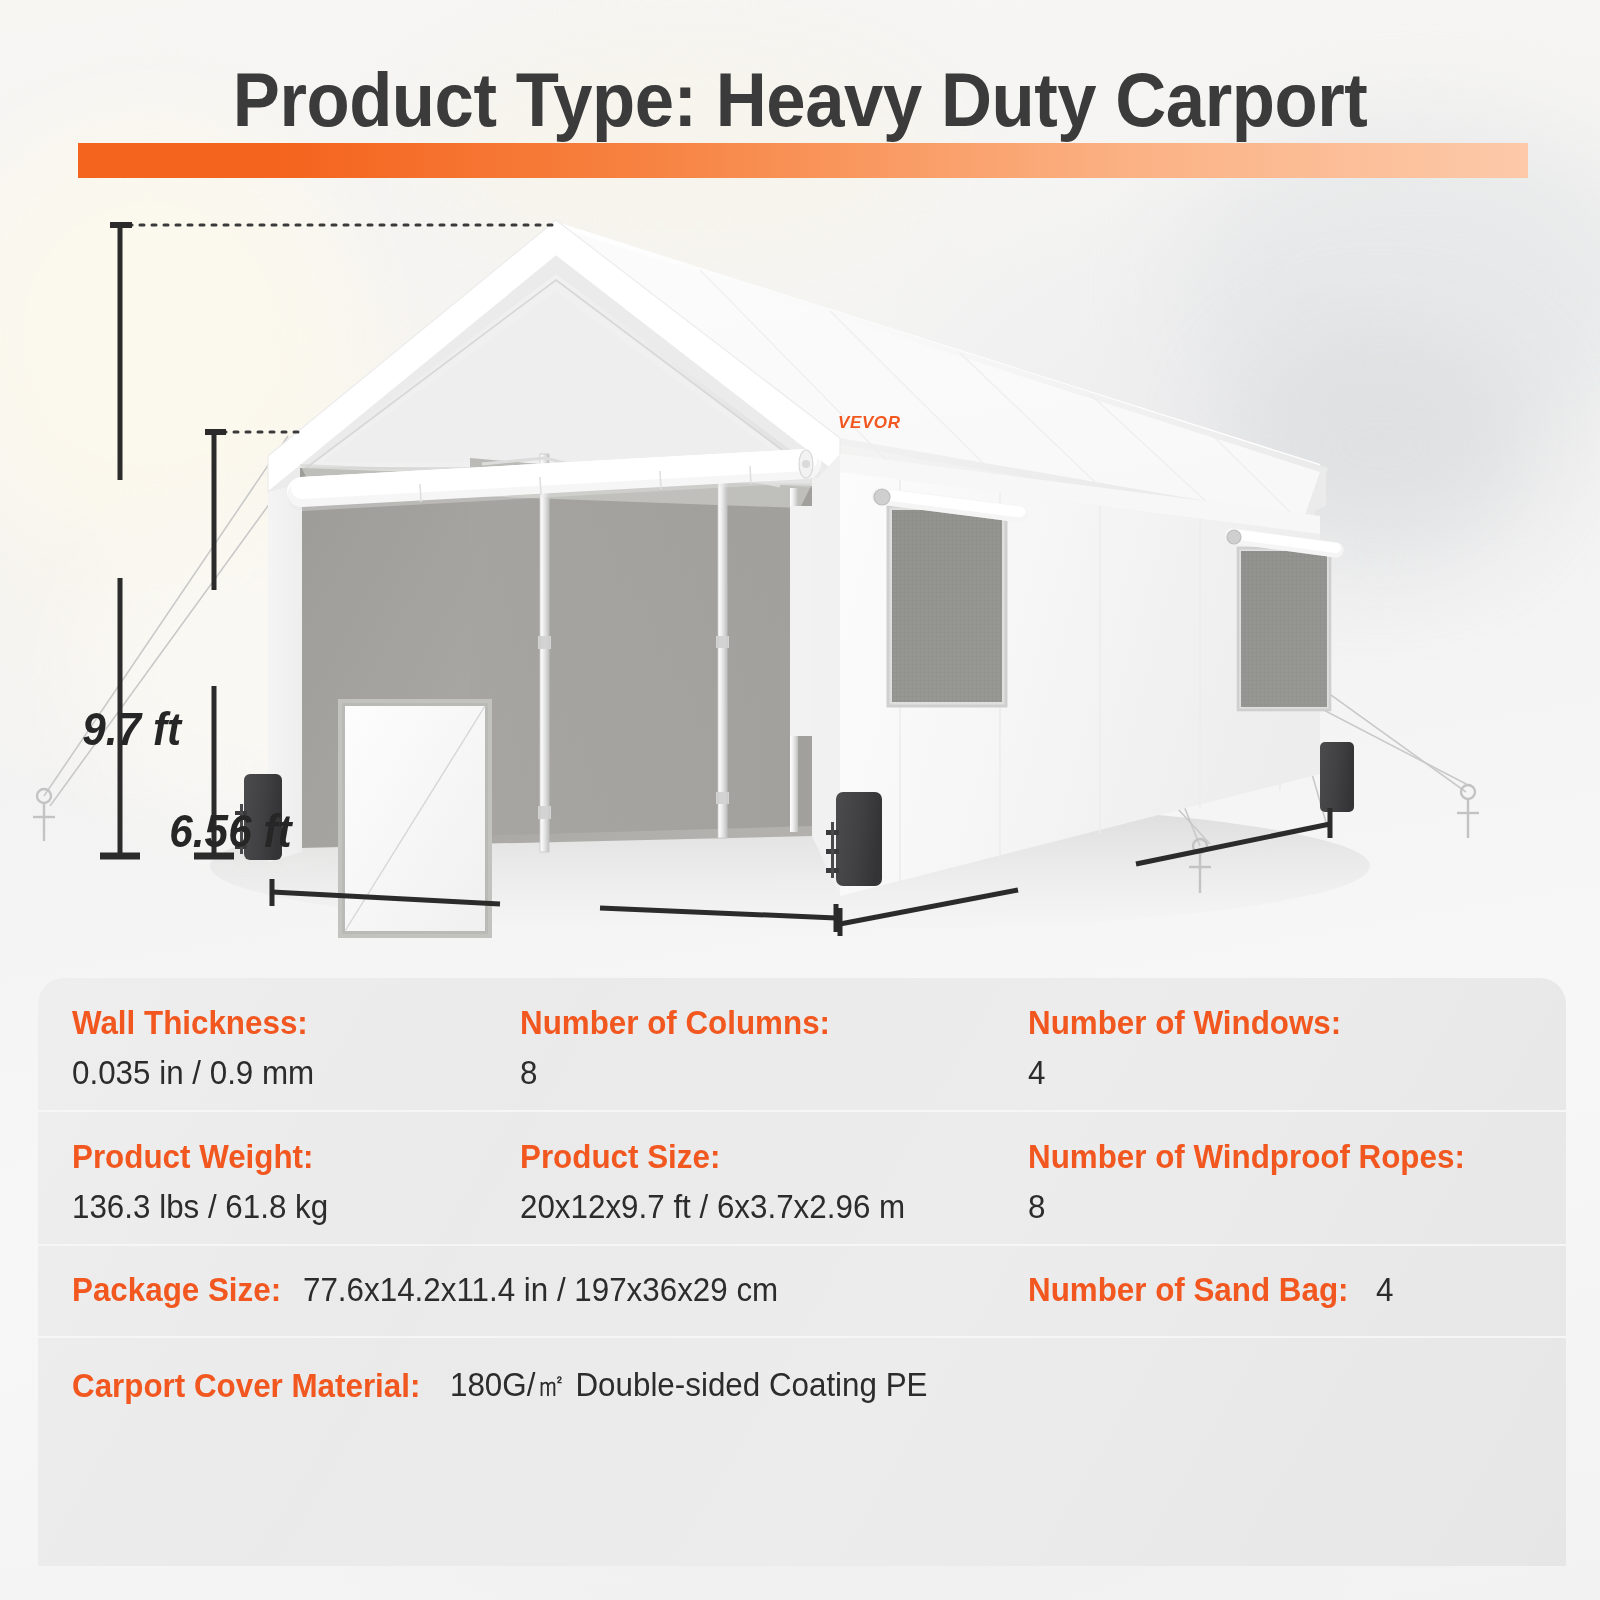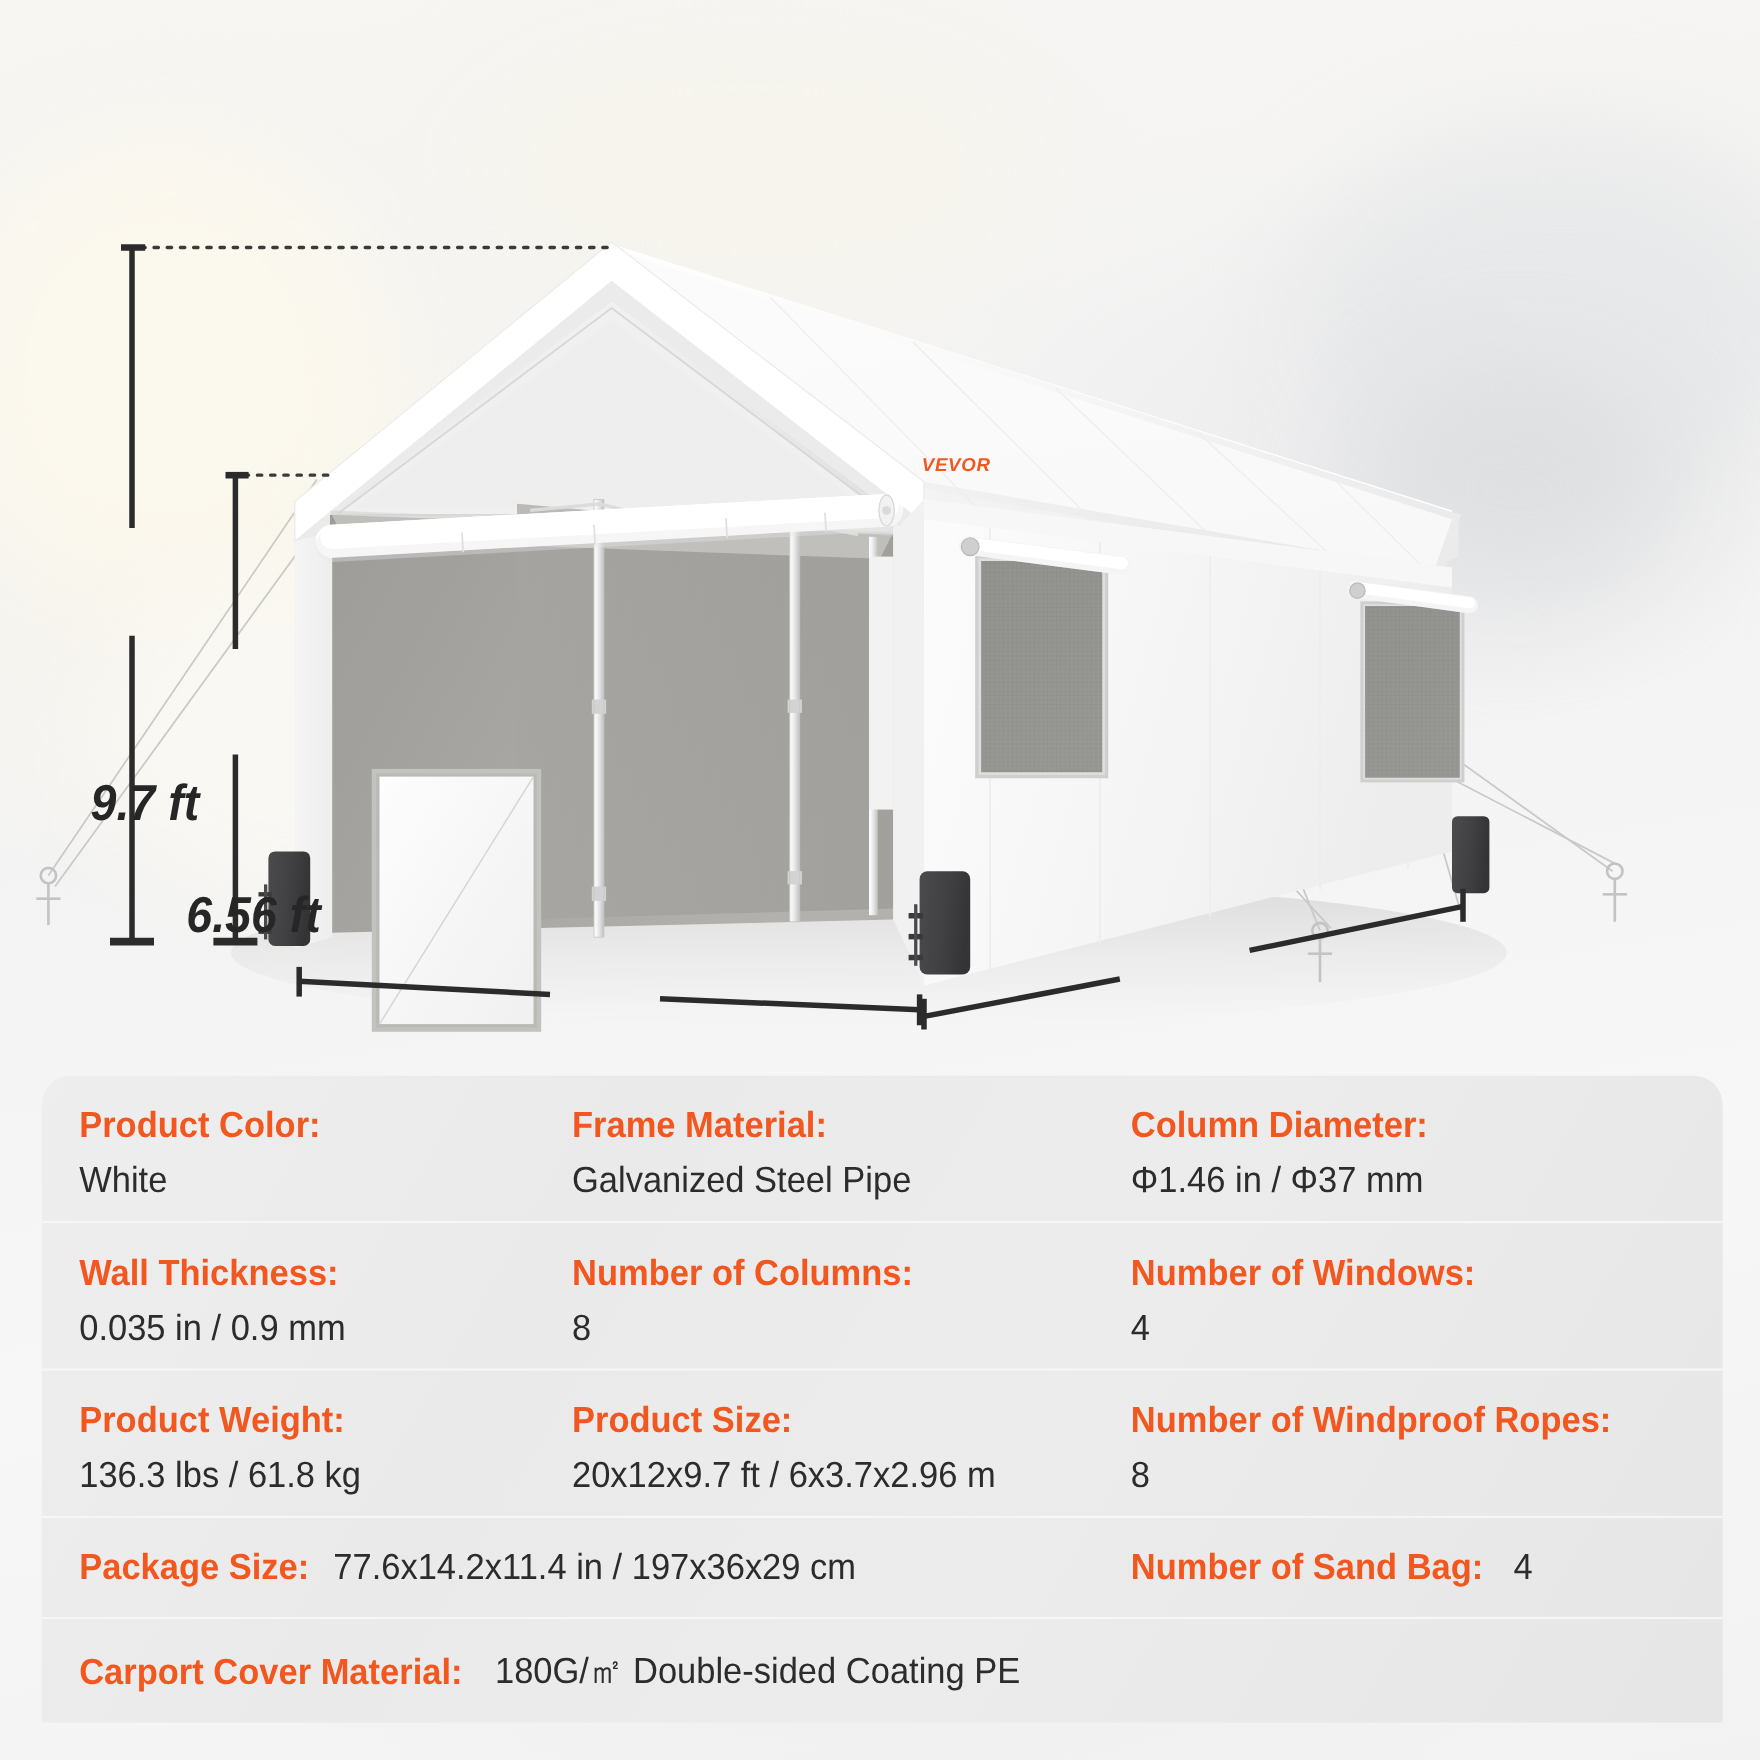--- a/index.html
+++ b/index.html
@@ -161,20 +161,24 @@
 <body>
 
 <div id="page">
 
   <div class="bg-blob bg-b1"></div>
   <div class="bg-blob bg-b4"></div>
   <div class="bg-blob bg-b2"></div>
   <div class="bg-blob bg-b3"></div>
   <div class="bg-blob bg-b5"></div>
 
+  <div id="header">
+    <div id="title-bar"></div>
+    <div id="title-text">Product Type: Heavy Duty Carport</div>
+  </div>
 
   <div id="stage">
     <svg width="1600" height="782" viewBox="0 0 1600 782" xmlns="http://www.w3.org/2000/svg">
       <defs>
         <linearGradient id="roofFront" x1="0" y1="0" x2="1" y2="1">
           <stop offset="0%" stop-color="#ffffff"></stop>
           <stop offset="60%" stop-color="#fbfbfb"></stop>
           <stop offset="100%" stop-color="#f1f1f1"></stop>
         </linearGradient>
         <linearGradient id="roofSide" x1="0" y1="0" x2="0.3" y2="1">
@@ -444,34 +448,20 @@
     </svg>
 
     <div class="dim-label" id="dim-h-total-label">9.7 ft</div>
     <div class="dim-label" id="dim-h-wall-label">6.56 ft</div>
     <div class="dim-label" id="dim-w-label">12 ft</div>
     <div class="dim-label" id="dim-d-label">20 ft</div>
   </div>
 
   <div id="spec-panel">
 
-    <div class="spec-row r-stack">
-      <div class="spec-cell col-1">
-        <div class="spec-label">Product Color:</div>
-        <div class="spec-value">White</div>
-      </div>
-      <div class="spec-cell col-2">
-        <div class="spec-label">Frame Material:</div>
-        <div class="spec-value">Galvanized Steel Pipe</div>
-      </div>
-      <div class="spec-cell col-3">
-        <div class="spec-label">Column Diameter:</div>
-        <div class="spec-value">Φ1.46 in / Φ37 mm</div>
-      </div>
-    </div>
 
     <div class="spec-row r-stack">
       <div class="spec-cell col-1">
         <div class="spec-label">Wall Thickness:</div>
         <div class="spec-value">0.035 in / 0.9 mm</div>
       </div>
       <div class="spec-cell col-2">
         <div class="spec-label">Number of Columns:</div>
         <div class="spec-value">8</div>
       </div>

